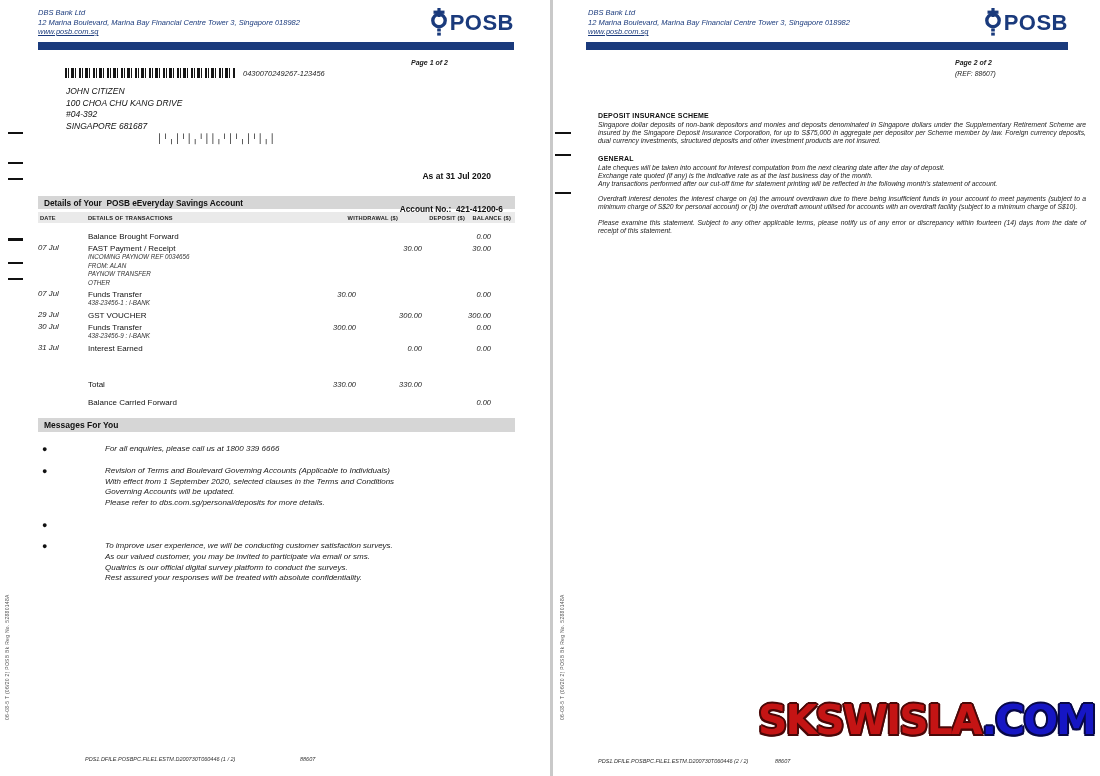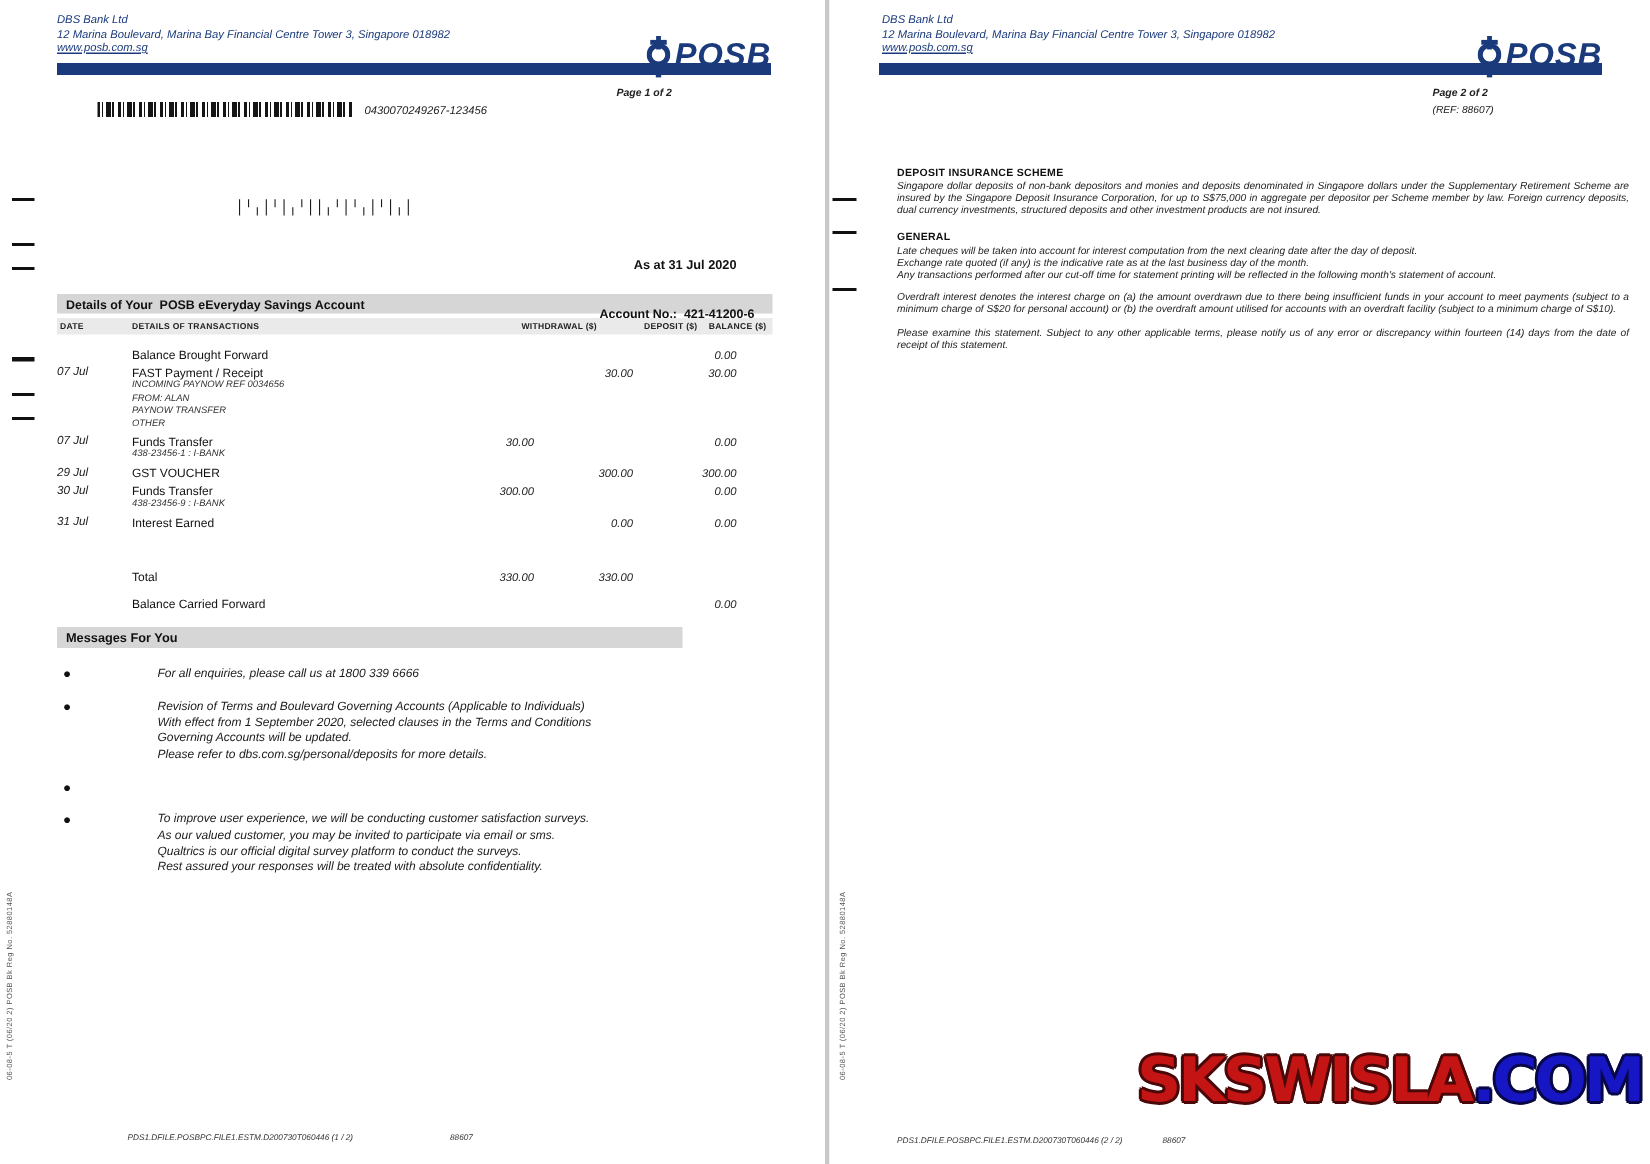--- a/index.html
+++ b/index.html
@@ -9,21 +9,21 @@
   #p1{left:0;width:550px;}
   #p2{left:553px;width:547px;}
   .divider{position:absolute;left:550px;top:0;bottom:0;width:3px;background:#c9c9c9;}
 
   
   .bank-header{position:absolute;display:flex;justify-content:space-between;align-items:flex-start;}
   #p1 .bank-header{left:38px;top:8px;width:476px;}
   #p2 .bank-header{left:35px;top:8px;width:480px;}
   .bank-lines{font-style:italic;font-size:7.5px;line-height:9.5px;color:var(--navy,#1a3a7c);}
   .bank-lines .site{text-decoration:underline;}
-  .logo{display:flex;align-items:flex-start;gap:3px;margin-top:16px;font-style:italic;}
+  .logo{display:flex;align-items:flex-end;gap:3px;margin-top:0;}
   .logo svg{display:block;}
   .logo-text{font-weight:bold;font-size:22px;letter-spacing:0.5px;color:var(--navy,#1a3a7c);}
   .navy-bar{position:absolute;height:8px;background:var(--navy,#1a3a7c);}
   #p1 .navy-bar{left:38px;width:476px;top:42px;}
   #p2 .navy-bar{left:33px;width:482px;top:42px;}
   .page-label{position:absolute;font-style:italic;font-weight:600;font-size:7px;color:#222;}
   #p1 .page-label{left:411px;top:59px;}
   #p2 .page-label{left:402px;top:59px;}
   .ref-label{position:absolute;left:402px;top:70px;font-style:italic;font-size:6.8px;color:#222;}
 
@@ -48,21 +48,21 @@
   .thead .c1{padding-left:2px;}
   .tbody{position:absolute;left:38px;top:229px;width:477px;}
   .txrow{display:grid;grid-template-columns:50px 212px 56px 66px 69px 24px;margin-top:3px;}
   .c-date{font-style:italic;font-size:7.8px;color:#222;transform:translateY(-1px);}
   .c-desc{font-weight:normal;font-size:8px;color:#111;}
   .c-num{font-style:italic;font-size:7.5px;text-align:right;color:#222;}
   .sub{padding-left:50px;font-style:italic;font-size:6.3px;line-height:8.6px;color:#333;}
   .subwrap{margin-bottom:2px;}
 
   
-  .msg-bar{position:absolute;left:38px;top:418px;width:417px;height:14px;background:#d6d6d6;
+  .msg-bar{position:absolute;left:38px;top:418px;width:477px;height:14px;background:#d6d6d6;
     display:flex;align-items:center;}
   .msg-bar span{font-weight:bold;font-size:8.5px;color:#111;margin-left:6px;}
   .messages{position:absolute;left:38px;top:444px;width:462px;}
   .msg{display:flex;margin-bottom:11px;}
   .msg .dot{width:8px;margin-left:4px;font-size:9px;line-height:10px;color:#111;}
   .msg .lines{margin-left:55px;font-style:italic;font-size:8px;line-height:10.8px;color:#1a1a1a;}
 
   
   .footer-file,.footer-ref{position:absolute;font-style:italic;font-size:5.5px;color:#333;}
   #p1 .footer-file{left:85px;top:756px;}
@@ -112,20 +112,26 @@
           </g>
         </svg>
         <span class="logo-text">POSB</span>
       </div>
     </header>
     <div class="navy-bar"></div>
     <div class="page-label">Page 1 of 2</div>
 
     <div class="barcode"></div>
     <div class="barcode-num">0430070249267-123456</div>
+    <div class="recipient">
+        <div>JOHN CITIZEN</div>
+        <div>100 CHOA CHU KANG DRIVE</div>
+        <div>#04-392</div>
+        <div>SINGAPORE 681687</div>
+      </div>
     <div class="postal">│╵╷│╵│╷╵││╷╵│╵╷│╵│╷│</div>
     <div class="as-at">As at 31 Jul 2020</div>
 
     <div class="acct-bar">
       <span class="t">Details of Your  POSB eEveryday Savings Account</span>
       <span class="n">Account No.:  421-41200-6</span>
     </div>
     <div class="thead">
       <span class="c1">DATE</span>
       <span>DETAILS OF TRANSACTIONS</span>

